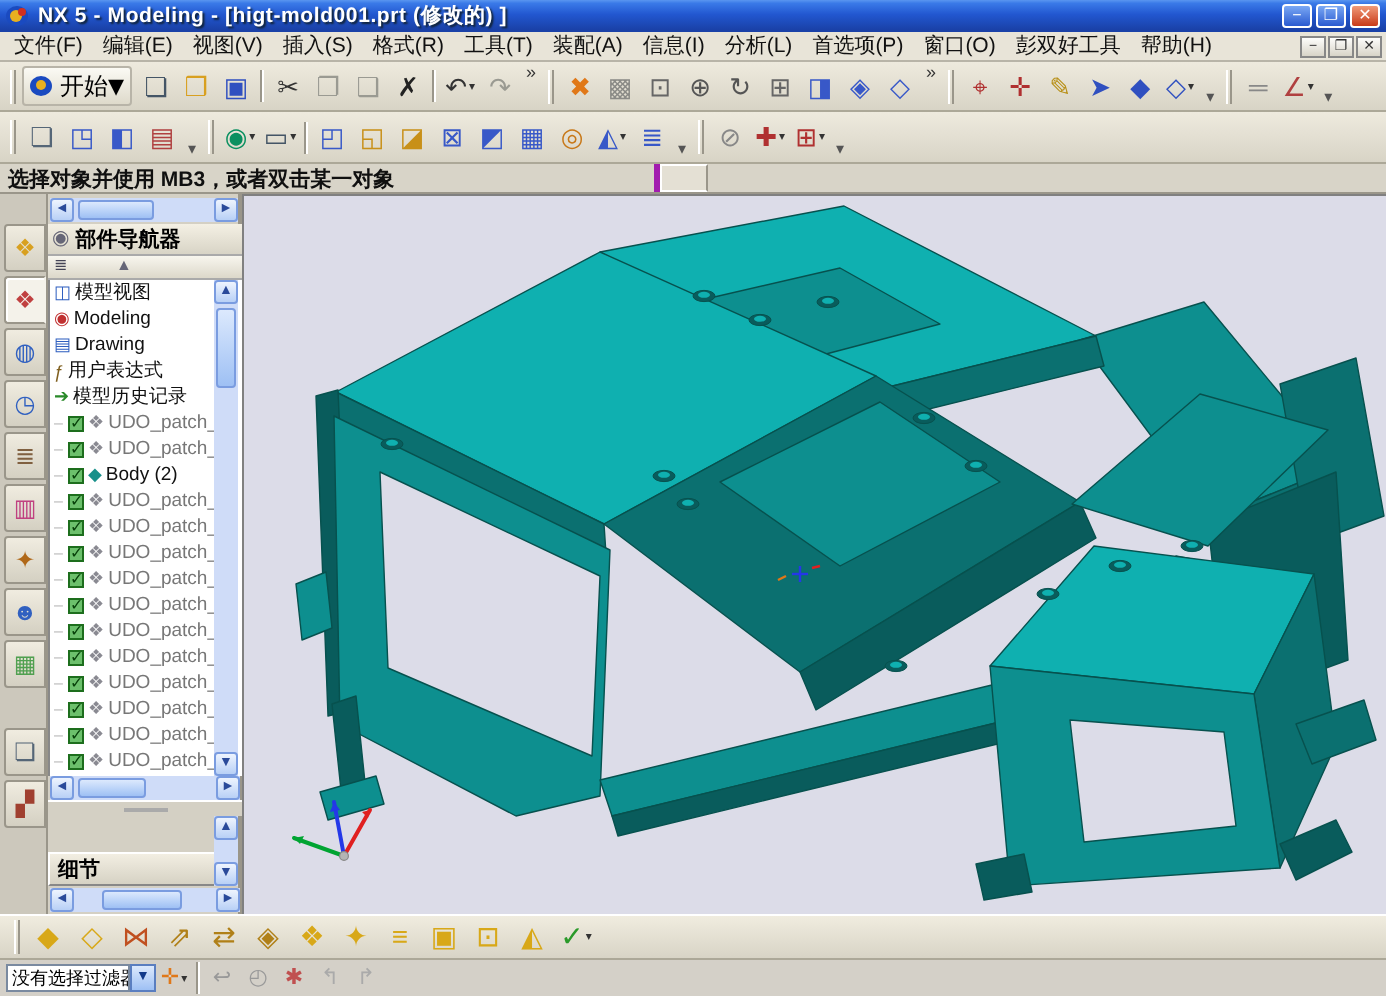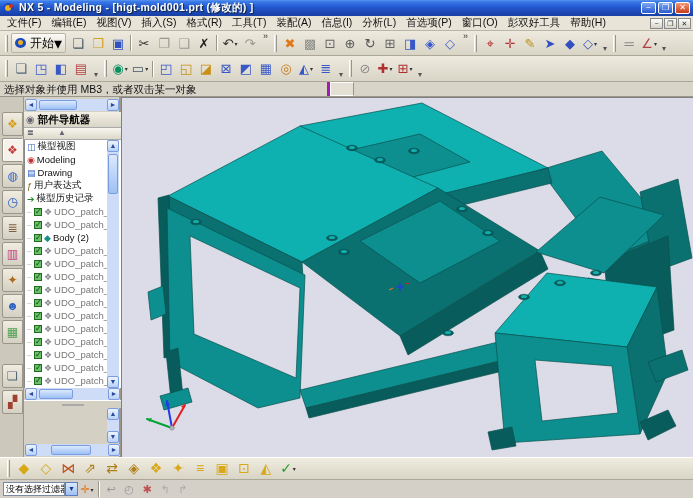--- a/index.html
+++ b/index.html
@@ -28,21 +28,21 @@
   .tbtn { height:20px; min-width:20px; display:flex; align-items:center; justify-content:center; border:1px solid transparent; position:relative; }
   .tbtn .gl { font-size:13px; line-height:13px; }
   .tbtn .dd { font-size:6px; color:#333; margin-left:1px; }
   .ovf { font-size:9px; color:#333; padding:0 3px; align-self:flex-start; line-height:9px; margin-top:1px; }
   .dot { font-size:8px; color:#555; padding:0 3px; align-self:flex-end; line-height:8px; margin-bottom:2px;}
   #startbtn { height:20px; display:flex; align-items:center; border:1px solid #b8b4a8; border-radius:2px; padding:0 3px; background:linear-gradient(180deg,#fbfaf4,#dedacb); margin-right:2px; }
   #startbtn .slogo { width:13px; height:12px; position:relative; margin-right:2px;}
   #startbtn .lbl { font-size:12px; }
   
   #promptbar { position:absolute; left:-3px; top:82px; width:693px; height:15px; background:#d8d4c8; border-bottom:1px solid #9a968a; display:flex; }
-  #promptbar .ptxt { flex:0 0 330px; font-size:10.5px; font-weight:normal; color:#101010; padding:1px 4px; border-right:3px solid #a21caf; white-space:nowrap; overflow:hidden;}
+  #promptbar .ptxt { flex:0 0 330px; font-size:10.5px; font-weight:bold; color:#101010; padding:1px 4px; border-right:3px solid #a21caf; white-space:nowrap; overflow:hidden;}
   #promptbar .pcell { flex:0 0 24px; background:#e4e0d4; border:1px solid #fff; border-right-color:#9a968a; }
   
   #main { position:absolute; left:-3px; top:97px; width:693px; height:360px; }
   #resbar { position:absolute; left:0; top:0; width:24px; height:360px; background:#ccc8bc; border-right:1px solid #9a968a; }
   .rtab { position:absolute; left:2px; width:21px; height:24px; border:1px solid #9a968a; border-radius:2px 0 0 2px; background:linear-gradient(180deg,#f0ece0,#d4d0c2); text-align:center; font-size:12px; line-height:22px; }
   .rtab.active { background:#f4f2ea; border-right-color:#f4f2ea; box-shadow:inset 1px 1px 0 #fff; }
   #panel { position:absolute; left:24px; top:0; width:97px; height:360px; background:#d4d0c4; border-right:2px solid #9a968a; }
   
   .xsb { background:#cfdcf8; position:absolute; display:flex; }
   .xar { background:linear-gradient(180deg,#eef4fe,#b8d0f6); border:1px solid #7a9ce0; border-radius:2px; color:#2a4a9a; text-align:center; flex:0 0 auto; }
@@ -426,20 +426,23 @@
         <div class="xar">▲</div>
         <div class="xth" style="height:40px;margin-top:2px;"></div>
         <div class="xar" style="margin-top:auto;">▼</div>
       </div>
       <div class="xsb hsb" style="left:1px;top:291px;width:95px;">
         <div class="xar">◄</div>
         <div class="xth" style="width:34px;margin-left:2px;"></div>
         <div class="xar" style="margin-left:auto;">►</div>
       </div>
       <div id="splitter"></div>
+      <div class="secbar" style="top:329px;">
+        <span>细节</span>
+      </div>
       <div class="xsb vsb" style="right:0;top:311px;height:35px;">
         <div class="xar">▲</div>
         <div class="xar" style="margin-top:auto;">▼</div>
       </div>
       <div class="xsb hsb" style="left:1px;top:347px;width:95px;">
         <div class="xar">◄</div>
         <div class="xth" style="width:40px;margin-left:14px;"></div>
         <div class="xar" style="margin-left:auto;">►</div>
       </div>
     </div>

